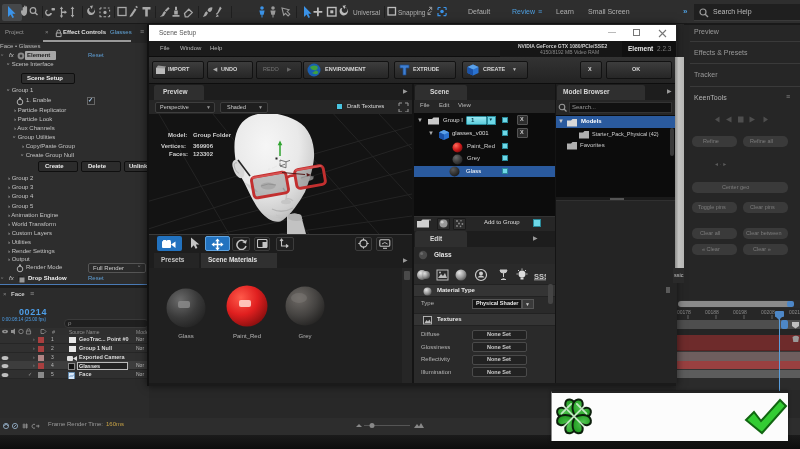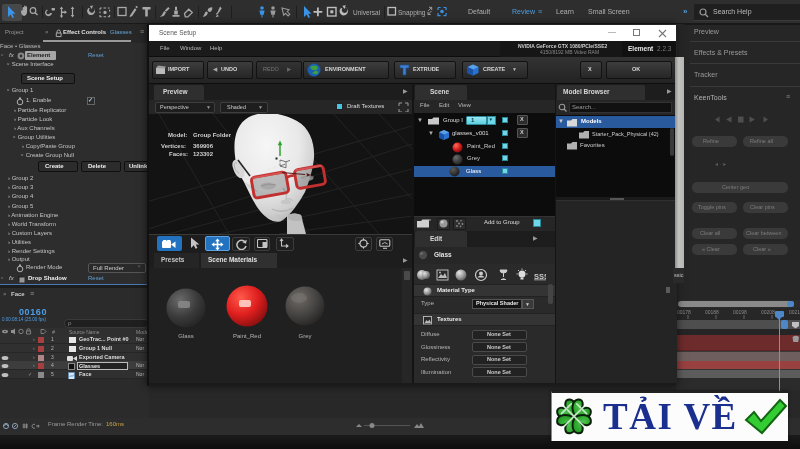--- a/index.html
+++ b/index.html
@@ -157,21 +157,21 @@
     </svg>
 <div class="txt" style="left:28px;top:275px;font-size:6px;color:#ececec;font-weight:bold;">Drop Shadow</div>
 <div class="txt" style="left:88px;top:275px;font-size:6px;color:#5f9fd6;">Reset</div>
 <div class="abs" style="left:0;top:284px;width:149px;height:1px;background:#4a7ab5;"></div>
 <div class="abs" style="left:0;top:285px;width:149px;height:3px;background:#1c1c1c;"></div>
 
 <div class="abs" style="left:0;top:288px;width:149px;height:147px;background:#2b2b2b;"></div>
 <div class="txt" style="left:3px;top:291px;font-size:6px;color:#888;">×</div>
 <div class="txt" style="left:11px;top:291px;font-size:6px;color:#ccc;font-weight:bold;">Face</div>
 <div class="txt" style="left:30px;top:290px;font-size:7px;color:#999;">≡</div>
-<div class="txt" style="left:19px;top:306.5px;font-size:9px;color:#4d9ee8;font-weight:bold;letter-spacing:0.6px;">00160</div>
+<div class="txt" style="left:19px;top:306.5px;font-size:9px;color:#4d9ee8;font-weight:bold;letter-spacing:0.6px;">00214</div>
 <div class="txt" style="left:2px;top:317px;font-size:4.5px;color:#4d9ee8;">0:00:08:14 (25.00 fps)</div>
 <div class="abs" style="left:64px;top:319px;width:85px;height:9px;background:#1f1f1f;border:1px solid #3a3a3a;border-radius:4px;"></div>
 <div class="txt" style="left:68px;top:320px;font-size:6px;color:#888;">ρ</div>
 <div class="abs" style="left:0;top:328px;width:149px;height:7px;background:#2f2f2f;"></div>
 <svg class="abs" style="left:1px;top:328px" width="60" height="7">
  <g fill="#909090">
         <ellipse cx="4" cy="3.5" rx="3" ry="1.8"></ellipse>
         <circle cx="4" cy="3.5" r="0.8" fill="#2f2f2f"></circle>
         <path d="M10,2 h2 l2,-1.5 v6 l-2,-1.5 h-2 Z"></path>
         <circle cx="20" cy="3.5" r="2.2" fill="none" stroke="#909090" stroke-width="0.8"></circle>
@@ -810,18 +810,17 @@
           <line x1="0" y1="0" x2="8.5" y2="-8.5"></line>
    <line x1="0" y1="0" x2="-8.5" y2="8.5"></line>
           <line x1="0" y1="0" x2="8.5" y2="8.5"></line>
    <line x1="-2.5" y1="-11" x2="-6" y2="-7.5"></line>
           <line x1="2.5" y1="-11" x2="6" y2="-7.5"></line>
    <line x1="-11" y1="-2.5" x2="-7.5" y2="-6"></line>
           <line x1="11" y1="-2.5" x2="7.5" y2="-6"></line>
   </g>
  </g>
 </svg>
-<div class="txt" style="left:603px;top:395px;font-size:37px;font-family:'Liberation Serif',serif;font-weight:bold;color:#1b2f8f;letter-spacing:1.5px;">TẢI VỀ</div>
 <svg class="abs" style="left:742px;top:398px" width="46" height="38" viewBox="0 0 46 38">
  <path d="M4,22 L12,14 L19,23 L38,2 L44,8 L20,35 Z" fill="#33cc33" stroke="#116611" stroke-width="2"></path>
 </svg>
 
 </div>
 
 </body></html>

